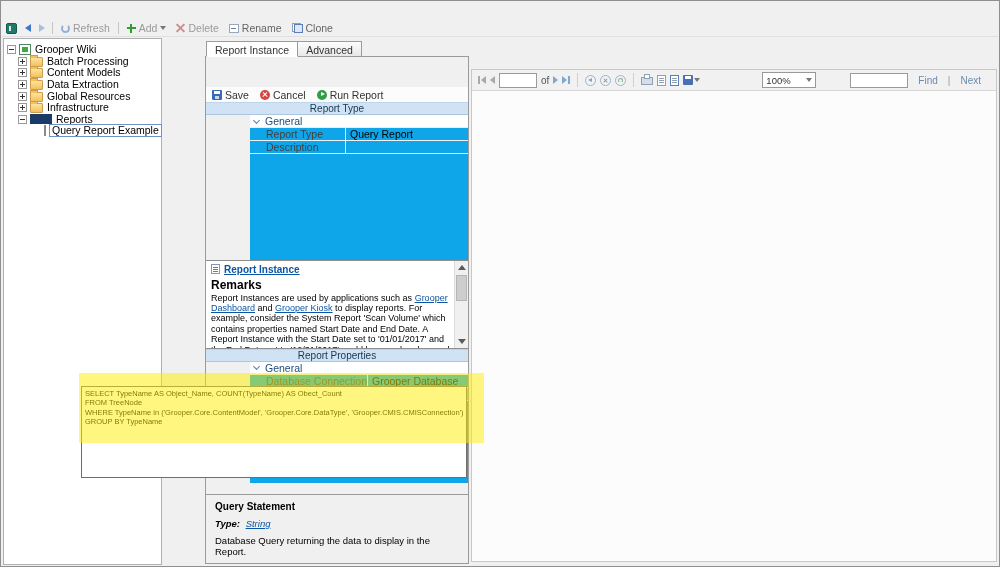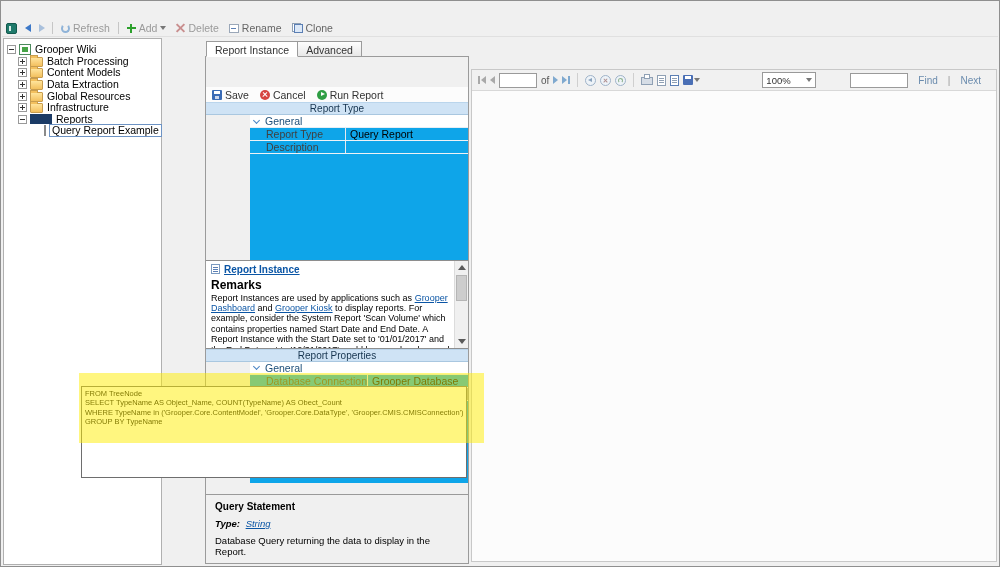--- a/index.html
+++ b/index.html
@@ -335,21 +335,21 @@
         <input class="find-input" value="" style="">
         <span class="vlink">Find</span>
         <span class="vpipe">|</span>
         <span class="vlink">Next</span>
       </div>
       <div class="vbody"></div>
     </div>
   </div>
 
   <div class="popup">
+    <div>SELECT TypeName AS Object_Name, COUNT(TypeName) AS Obect_Count</div>
     <div>FROM TreeNode</div>
-    <div>SELECT TypeName AS Object_Name, COUNT(TypeName) AS Obect_Count</div>
     <div>WHERE TypeName in ('Grooper.Core.ContentModel', 'Grooper.Core.DataType', 'Grooper.CMIS.CMISConnection')</div>
     <div>GROUP BY TypeName</div>
   </div>
 
   <div class="hl-yellow"></div>
 
 </div>
 
 </body></html>

